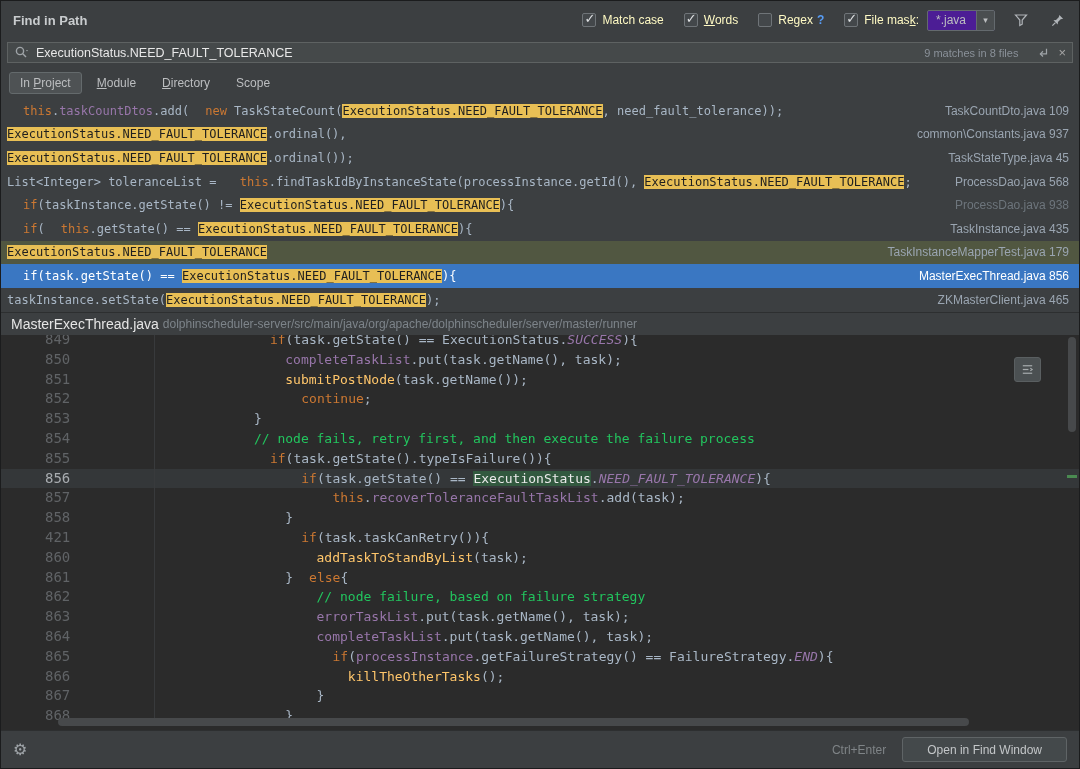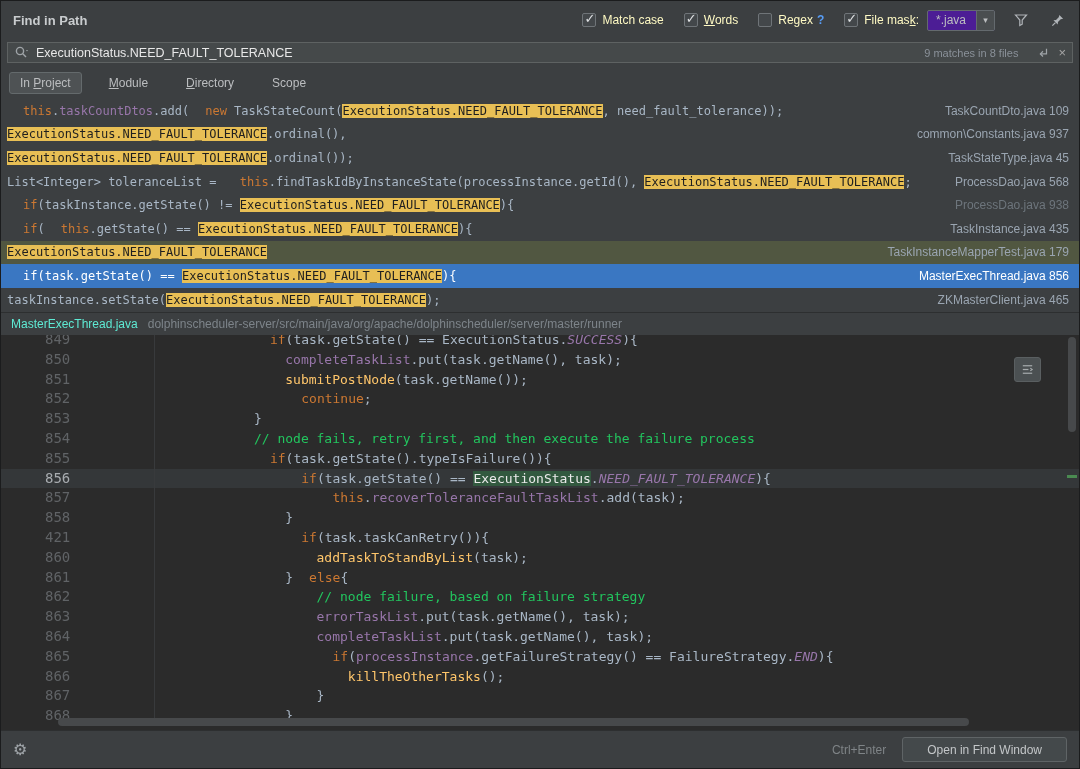--- a/index.html
+++ b/index.html
@@ -23,21 +23,21 @@
   
   .searchrow { height:27px; padding:3px 6px; flex-shrink:0; }
   .searchfield { height:21px; background:#45494a; border:1px solid #5e6262; display:flex; align-items:center; padding:0 6px; }
   .searchfield .mag { display:flex; align-items:center; margin-right:6px; }
   .search-input { flex:1; background:transparent; border:none; outline:none; color:#e8e8e8; font-size:12.5px; font-family:"Liberation Sans",sans-serif; }
   .matches { font-size:11px; color:#8a9199; margin:0 10px; white-space:nowrap; }
   .sf-icon { display:flex; align-items:center; margin-left:8px; color:#9fa4a8; }
   .close-x { font-size:13px; color:#a5a5a5; margin-left:8px; line-height:1; cursor:default; }
 
   
-  .tabs { height:33px; display:flex; align-items:center; padding:0 8px; flex-shrink:0;gap:12px; }
+  .tabs { height:33px; display:flex; align-items:center; padding:0 8px; flex-shrink:0; }
   .tab { font-size:12px; color:#bcbec0; padding:3px 10px; margin-right:4px; border-radius:3px; border:1px solid transparent; }
   .tab.selected { background:#4e5254; border-color:#646a6c; }
   .tab u { text-decoration:underline; }
 
   
   .results { height:213px; overflow:hidden; flex-shrink:0; }
   .rrow { height:23.6px; display:flex; align-items:center; padding:0 10px 0 6px; white-space:pre; }
   .rrow.test { background:#515741; }
   .rrow.selected { background:#3a77c2; }
   .rcode { flex:1; overflow:hidden; font-family:"DejaVu Sans Mono",monospace; font-size:12px; }
@@ -50,21 +50,21 @@
   .seg-plain { color:#a9b7c6; }
   .seg-field { color:#9876aa; }
   .seg-const { color:#9876aa; font-style:italic; }
   .seg-comment { color:#22c55e; }
   .seg-method { color:#ffc66b; }
   .seg-match { background:#e8bf55; color:#1f1f1f; }
   .seg-found { background:#32593f; color:#eaeaea; }
 
   
   .pheader { height:23px; display:flex; align-items:center; padding:0 10px; flex-shrink:0; border-top:1px solid #2d2f30; }
-  .pfile { font-size:12px; color:#5eead4; margin-right:10px; }
+  .pfile { font-size:14px; color:#e5e5e5; margin-right:4px; }
   .ppath { font-size:12px; color:#7d848a; white-space:nowrap; overflow:hidden; }
 
   
   .editor { flex:1; background:#2b2b2b; position:relative; overflow:hidden; }
   .lines { margin-top:-5px; }
   .line { display:flex; height:19.8px; line-height:19.8px; font-family:"DejaVu Sans Mono",monospace; font-size:13px; white-space:pre; }
   .num { width:114px; padding-left:4px; color:#606366; flex-shrink:0; border-right:1px solid #383a3c; font-size:14px;margin-left:40px; }
   .lcode { padding-left:5px; white-space:pre; overflow:hidden; }
   .line.current { background:#343739; }
   .line.current .num { color:#a8acb0; }

